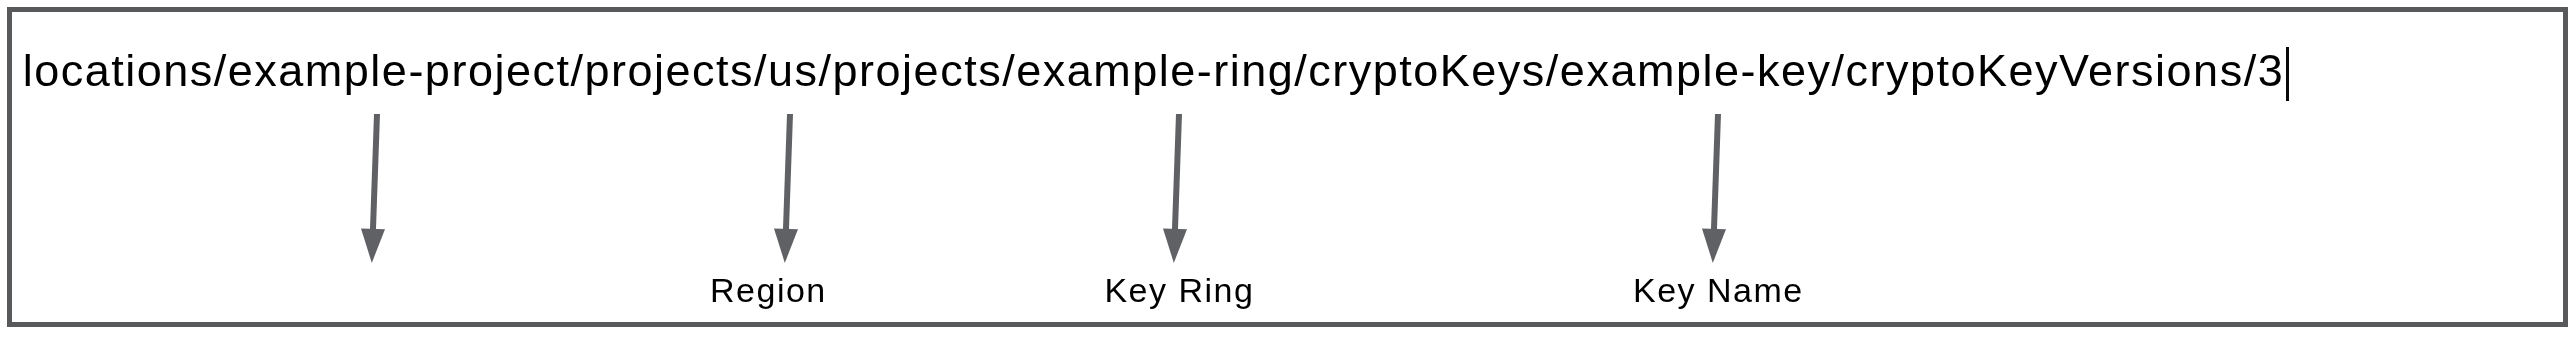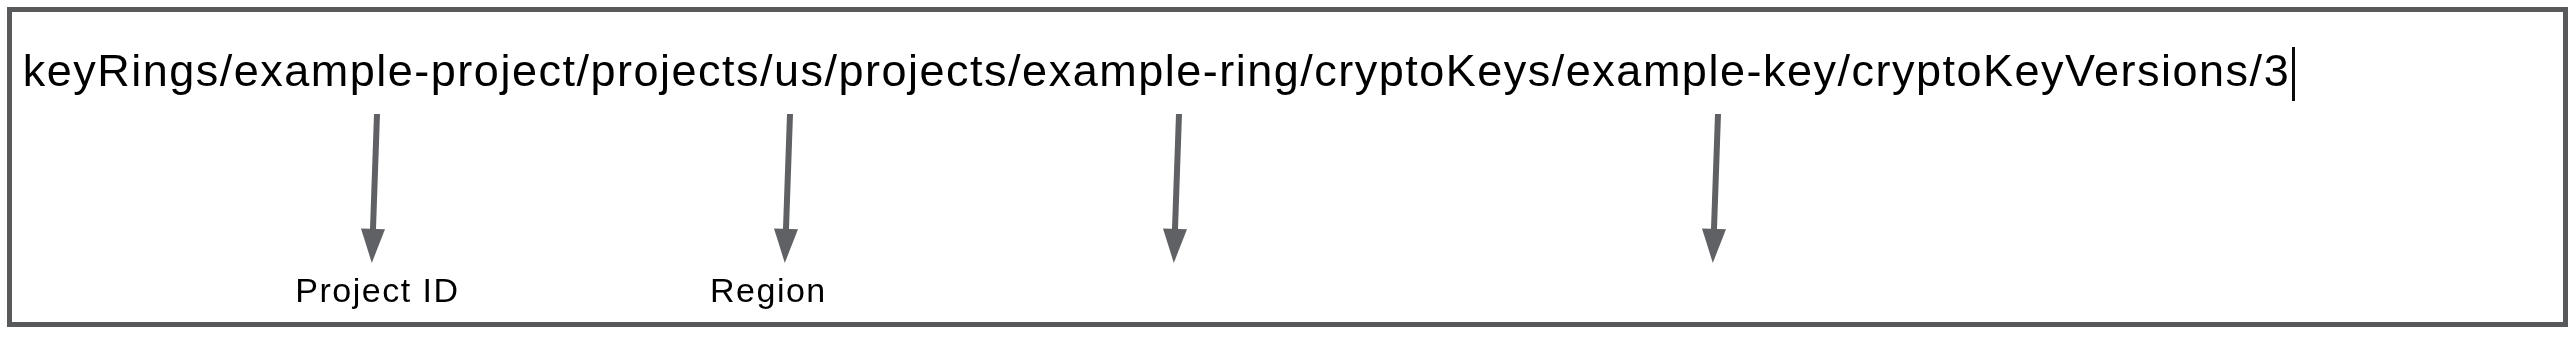--- a/index.html
+++ b/index.html
@@ -73,36 +73,37 @@
     letter-spacing: 1.5px;
     color: var(--text);
     white-space: nowrap;
   }
 </style>
 </head>
 <body>
 
 <div class="stage">
   <div class="frame">
-    <div class="path-line"><span>keyRings/</span><span id="seg-project-id">example-project</span><span>/projects/</span><span id="seg-region">us</span><span>/projects/</span><span id="seg-key-ring">example-ring</span><span>/cryptoKeys/</span><span id="seg-key-name">example-key</span><span>/cryptoKeyVersions/</span><span>3</span><span class="caret"></span></div>
+    <div class="path-line"><span>locations/</span><span id="seg-project-id">example-project</span><span>/projects/</span><span id="seg-region">us</span><span>/projects/</span><span id="seg-key-ring">example-ring</span><span>/cryptoKeys/</span><span id="seg-key-name">example-key</span><span>/cryptoKeyVersions/</span><span>3</span><span class="caret"></span></div>
     <div class="annotation-layer">
         <div class="arrow" style="left: 365px;">
           <div class="arrow-shaft"></div>
           <div class="arrow-head"></div>
         </div>
-        <div class="annotation-label" style="left: 365px;">Project ID</div>
         <div class="arrow" style="left: 778px;">
           <div class="arrow-shaft"></div>
           <div class="arrow-head"></div>
         </div>
         <div class="annotation-label" style="left: 756px;">Region</div>
         <div class="arrow" style="left: 1167px;">
           <div class="arrow-shaft"></div>
           <div class="arrow-head"></div>
         </div>
+        <div class="annotation-label" style="left: 1167px;">Key Ring</div>
         <div class="arrow" style="left: 1706px;">
           <div class="arrow-shaft"></div>
           <div class="arrow-head"></div>
         </div>
+        <div class="annotation-label" style="left: 1706px;">Key Name</div>
       </div>
   </div>
 </div>
 
 
 </body></html>

